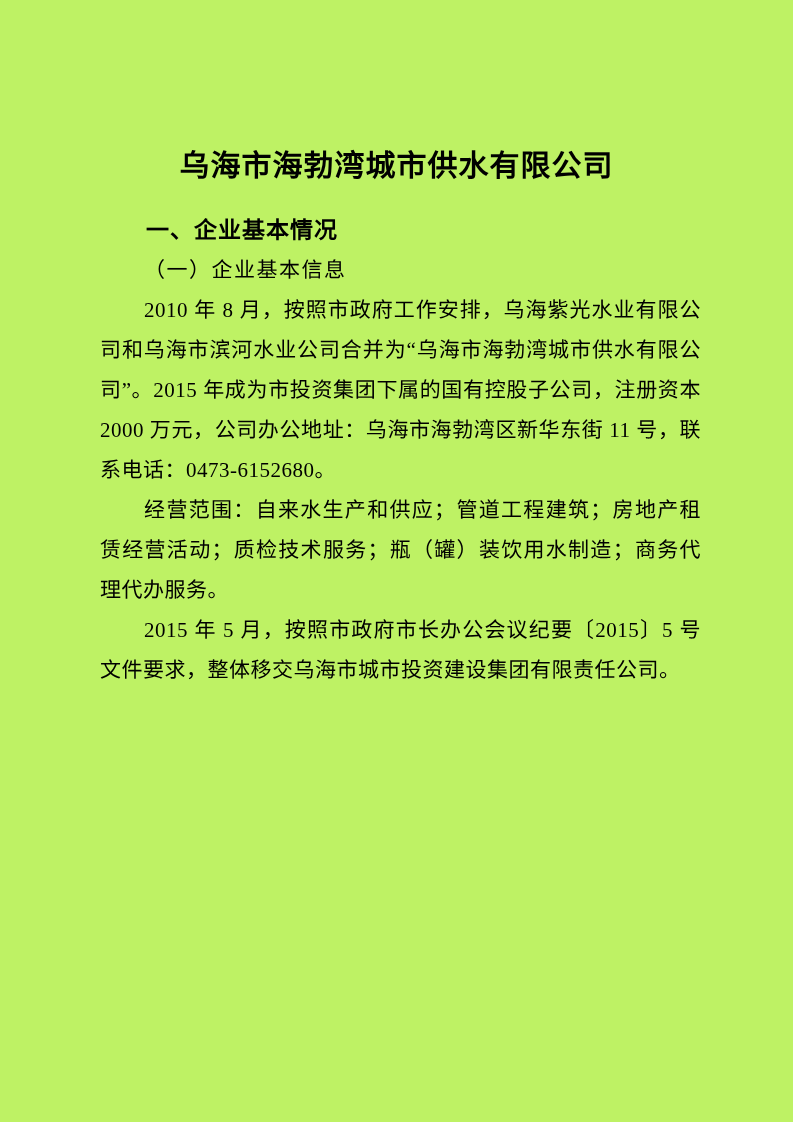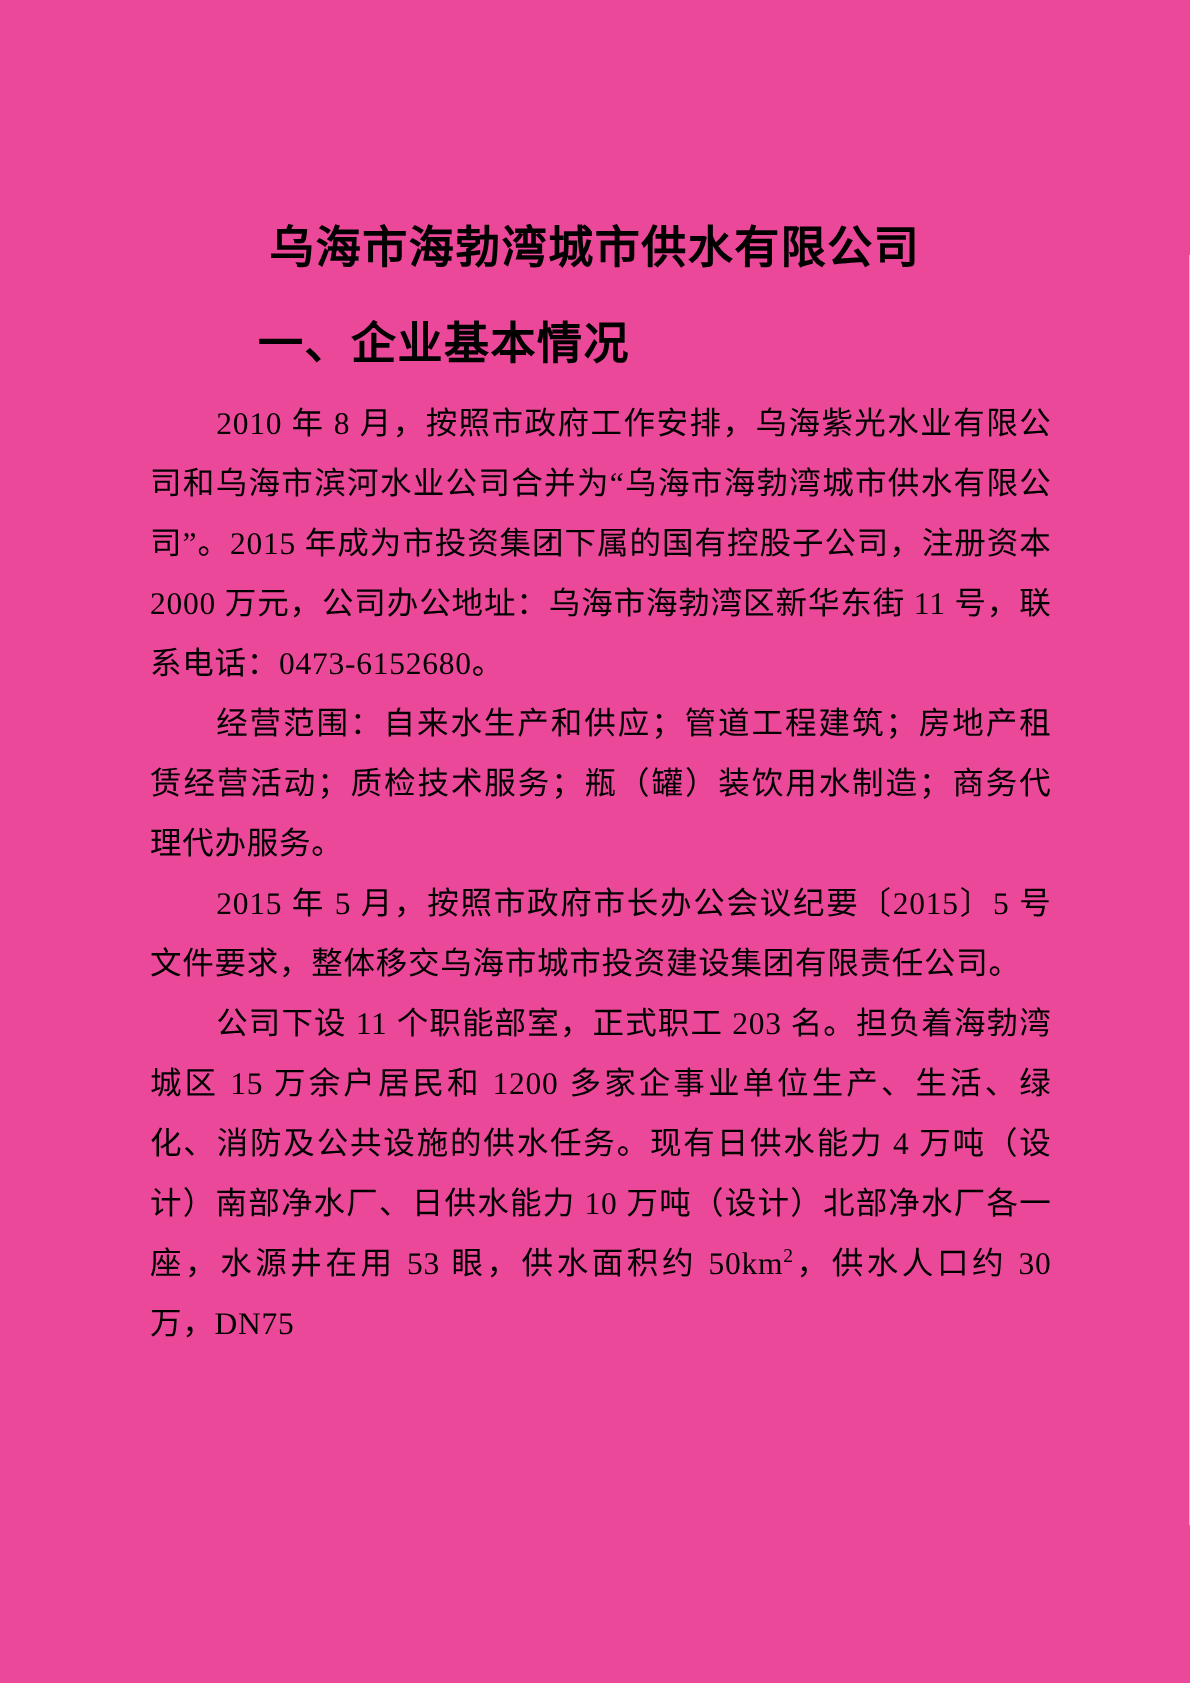--- a/index.html
+++ b/index.html
@@ -4,44 +4,44 @@
 <style>
   html, body {
     margin: 0;
     padding: 0;
     background: #ffffff;
   }
   .page {
     position: relative;
     width: 793px;
     height: 1122px;
-    background: #ec4899;
+    background: #bef264;
     overflow: hidden;
     font-family: "Liberation Serif", "DejaVu Serif", serif;
     color: #000000;
   }
   .title-block {
     padding-top: 142px;
     text-align: center;
     font-weight: 700;
     font-size: 30px;
     line-height: 48px;
     letter-spacing: 1px;
   }
   .title-line {
     display: block;
   }
   .content {
     margin: 20px 92px 0 100px; 
   }
   .h-main {
-    margin: 12px;
-    font-family: Liberation Serif, serif;
+    margin: 0;
+    font-family: Liberation Sans, sans-serif;
     font-weight: 700;
-    font-size: 30px;
+    font-size: 23px;
     line-height: 40px;
     text-indent: 2em;
     letter-spacing: 1px;
   }
   .h-sub {
     margin: 0;
     font-weight: 400;
     font-size: 21px;
     line-height: 40px;
     text-indent: 2.1em;
@@ -66,25 +66,25 @@
 <div class="page">
 
   <div class="title-block">
     <span class="title-line">乌海市海勃湾城市供水有限公司</span>
   </div>
 
   <div class="content">
 
     <h2 class="h-main">一、企业基本情况</h2>
 
+    <h3 class="h-sub">（一）企业基本信息</h3>
 
     <p class="para">2010 年 8 月，按照市政府工作安排，乌海紫光水业有限公司和乌海市滨河水业公司合并为“乌海市海勃湾城市供水有限公司”。2015 年成为市投资集团下属的国有控股子公司，注册资本 2000 万元，公司办公地址：乌海市海勃湾区新华东街 11 号，联系电话：0473-6152680。</p>
 
     <p class="para">经营范围：自来水生产和供应；管道工程建筑；房地产租赁经营活动；质检技术服务；瓶（罐）装饮用水制造；商务代理代办服务。</p>
 
 
     <p class="para">2015 年 5 月，按照市政府市长办公会议纪要〔2015〕5 号文件要求，整体移交乌海市城市投资建设集团有限责任公司。</p>
 
-    <p class="para"><span>公司下设 11 个职能部室，正式职工 203 名。担负着海勃湾城区 15 万余户居民和 1200 多家企事业单位生产、生活、绿化、消防及公共设施的供水任务。现有日供水能力 4 万吨（设计）南部净水厂、日供水能力 10 万吨（设计）北部净水厂各一座，水源井在用 53 眼，供水面积约 50km</span><sup>2</sup><span>，供水人口约 30 万，DN75</span></p>
 
   </div>
 
 </div>
 
 </body></html>

